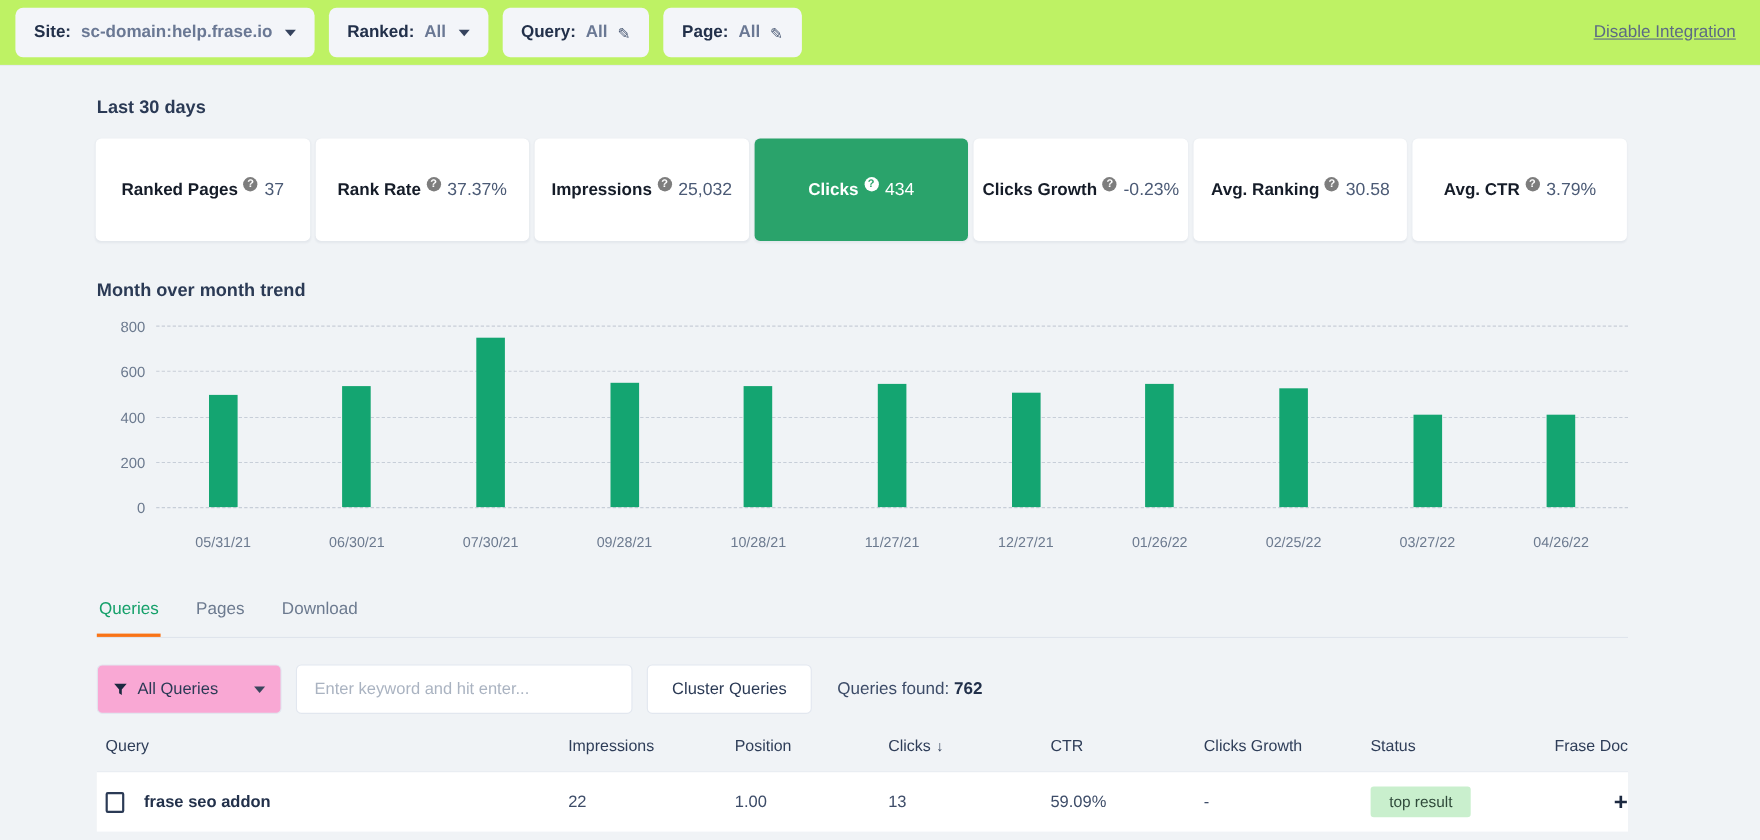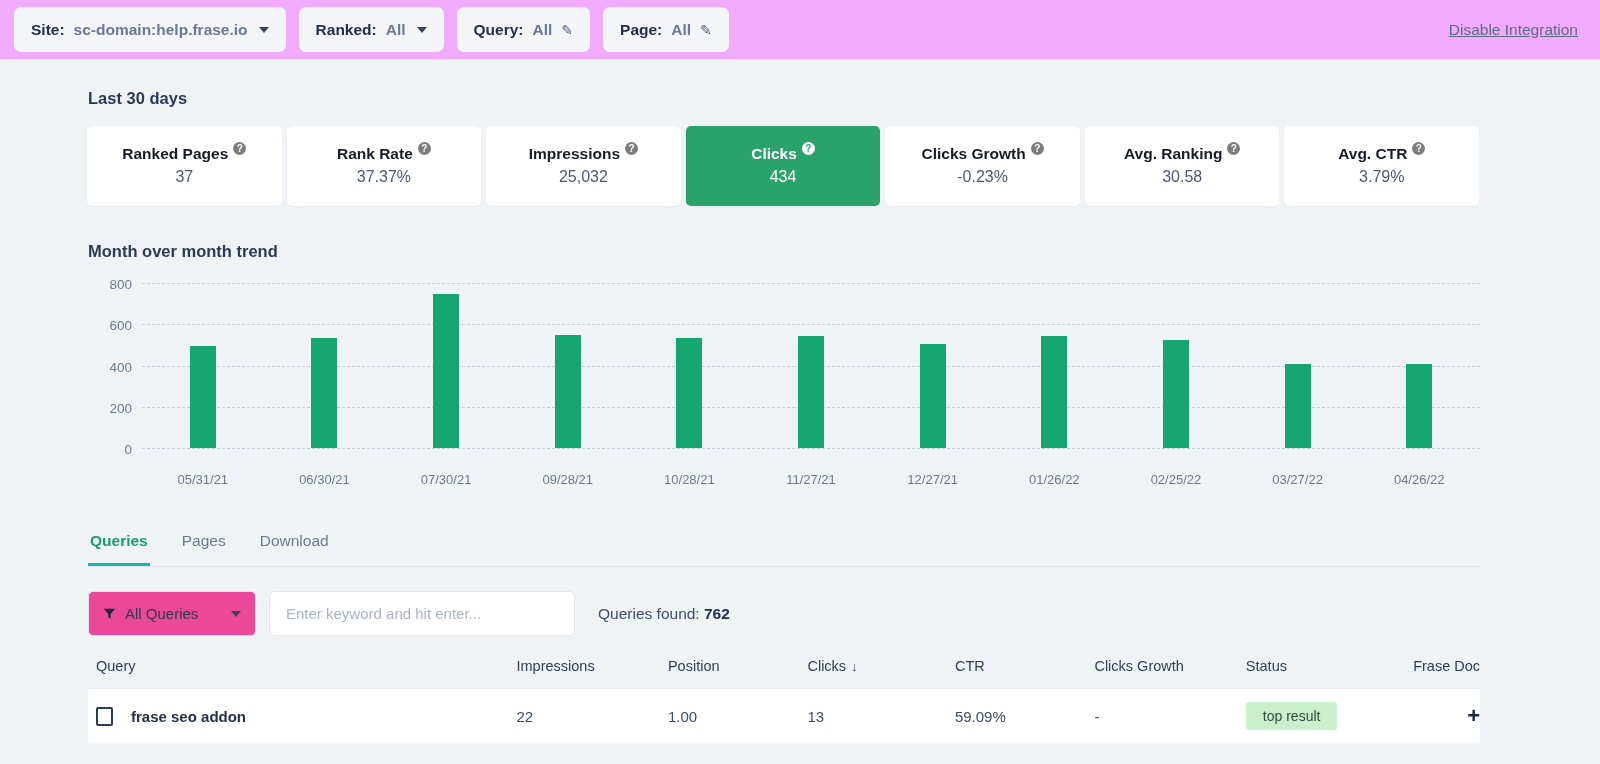--- a/index.html
+++ b/index.html
@@ -7,21 +7,21 @@
   body {
     font-family: "Liberation Sans", sans-serif;
     background: #f0f3f6;
     color: #223354;
     overflow: hidden;
   }
 
   
   .topbar {
     height: 60px;
-    background: #f0abfc;
+    background: #bef264;
     display: flex;
     align-items: center;
     padding: 0 22px 0 14px;
     gap: 13px;
     border-bottom: 1px solid #e6eaf0;
   }
   .chip {
     background: #f3f5f9;
     border-radius: 7px;
     height: 45px;
@@ -66,23 +66,23 @@
   .metrics {
     display: flex;
     gap: 5px;
     margin: 18px 0 0 87px;
     width: 1392px;
   }
   .metric {
     flex: 1;
     background: #ffffff;
     border-radius: 5px;
-    height: 80px;
-    display: flex;
-    flex-direction: column;
+    height: 93px;
+    display: flex;
+    flex-direction: row;
     align-items: center;
     justify-content: center;
     gap: 6px;
     cursor: pointer;
     box-shadow: 0 1px 2px rgba(30,45,80,.06);
   }
   .metric.active { background: #2aa36b; }
   .metric-label {
     font-size: 15.5px;
     font-weight: 700;
@@ -174,34 +174,34 @@
     border-bottom: 1px solid #dfe4ec;
   }
   .tab {
     font-size: 15.5px;
     color: #6c7a8f;
     padding: 0 2px 13px 2px;
     cursor: pointer;
   }
   .tab.active {
     color: #15a06a;
-    font-weight: 700;
-    border-bottom: 3px solid #14b8a6;
+    font-weight: 400;
+    border-bottom: 3px solid #f97316;
   }
 
   
   .filters {
     display: flex;
     align-items: center;
     gap: 13px;
     margin: 24px 0 0 88px;
     width: 1392px;
   }
   .select-box {
-    background: #ec4899;
+    background: #f9a8d4;
     border: 1px solid #e2e7ef;
     border-radius: 5px;
     height: 45px;
     width: 168px;
     display: flex;
     align-items: center;
     gap: 9px;
     padding: 0 14px;
     font-size: 15px;
     color: #2b3a55;
@@ -455,20 +455,21 @@
     <div class="select-box">
       <svg class="funnel" viewBox="0 0 16 16">
         <polygon points="1,2 15,2 9.5,8.5 9.5,14.5 6.5,12.5 6.5,8.5" fill="#1c2940"></polygon>
       </svg>
       <span>All Queries</span>
       <span class="caret"></span>
     </div>
 
     <input class="search-box" type="text" placeholder="Enter keyword and hit enter..." style="">
 
+    <button class="btn-cluster">Cluster Queries</button>
 
     <div class="found">
       <span>Queries found:</span>
       <b>762</b>
     </div>
   </div>
 
   <div class="table">
     <div class="trow thead">
       <div class="cell c-query">Query</div>

